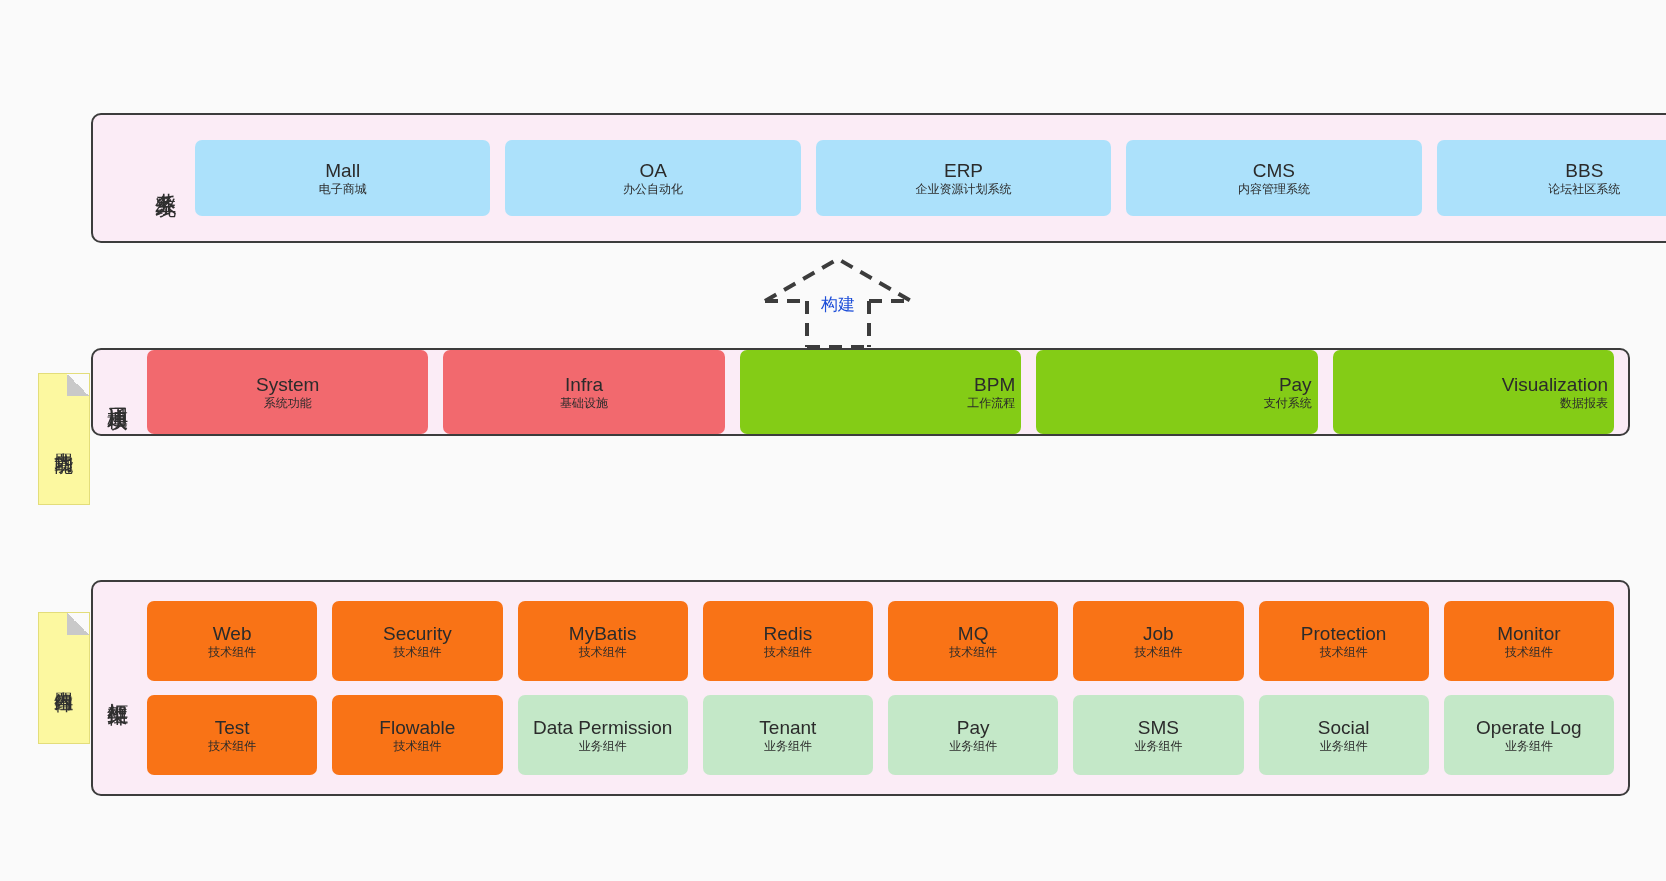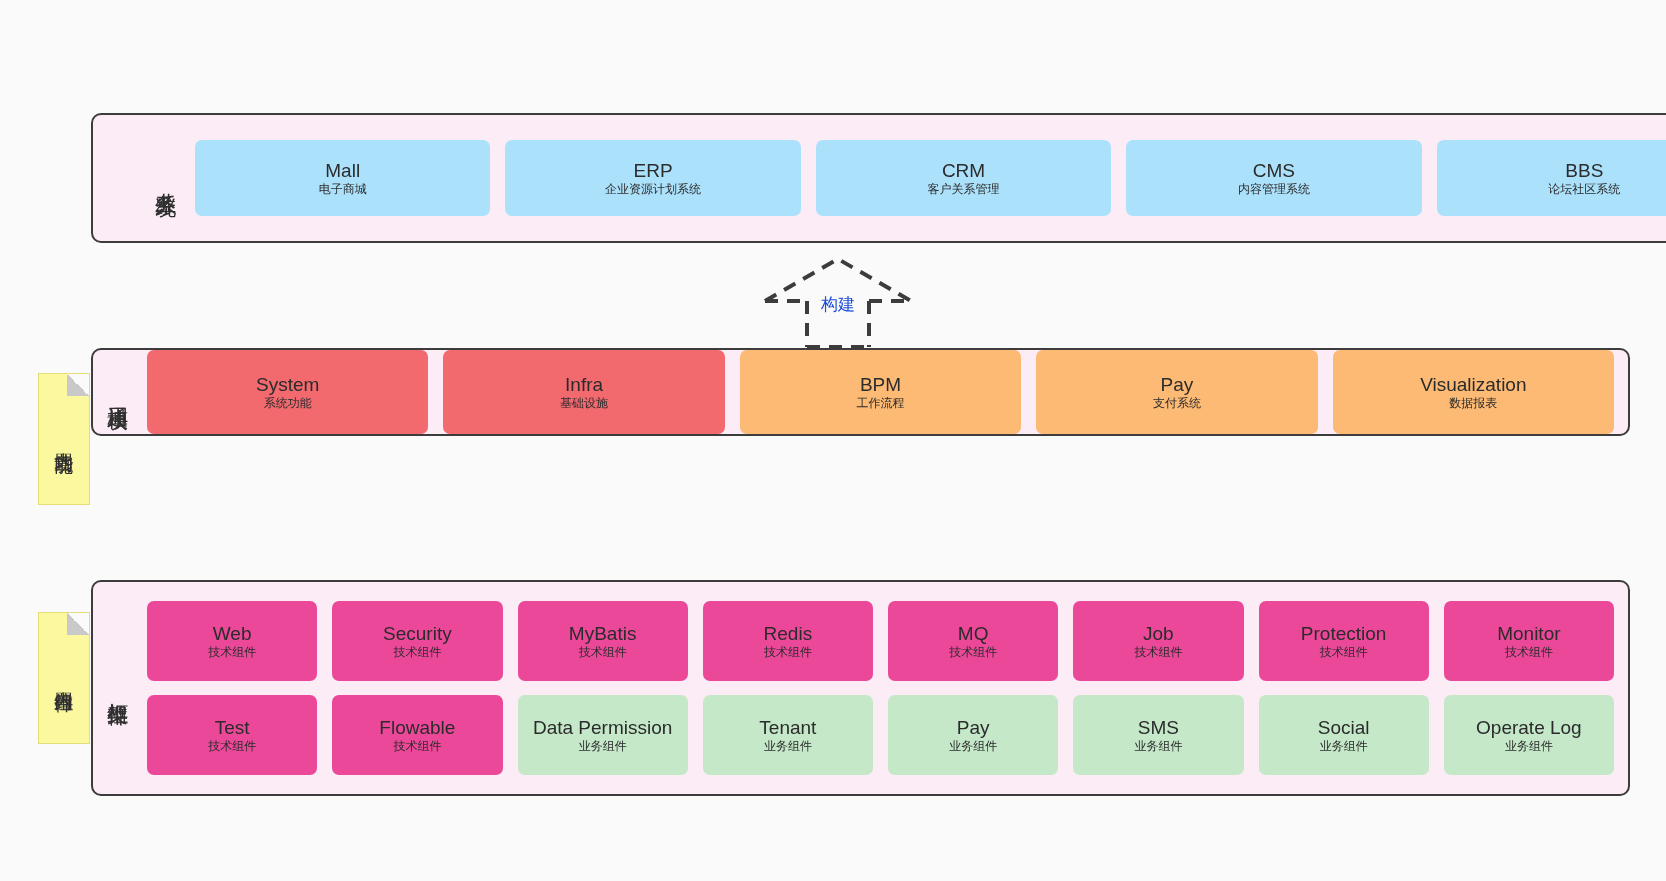--- a/index.html
+++ b/index.html
@@ -74,22 +74,22 @@
     padding: 4px 6px;
   }
   .card .en {
     font-size: 19px;
   }
   .card .cn {
     font-size: 12px;
   }
   .card.blue  { background: #ace1fb; }
   .card.red   { background: #f2696e; }
-  .card.pink  { background: #fdba74; }
-  .card.green { background: #ec4899; }
+  .card.pink  { background: #84cc16; align-items: flex-end; }
+  .card.green { background: #f97316; }
   .card.lgreen{ background: #c4e8c8; }
 
   
   .layer-business .card { height: 76px; }
   .layer-common   .card { height: 84px; }
   .layer-frame    .card { height: 80px; }
 
   
   .note {
     position: absolute;
@@ -146,26 +146,26 @@
 
   <div class="layer layer-business" style="left:91px; top:113px; width:1657px; height:130px;padding-left:48px;">
     <div class="layer-title">业务系统</div>
     <div class="layer-body">
       <div class="row">
         <div class="card blue">
           <div class="en">Mall</div>
           <div class="cn">电子商城</div>
         </div>
         <div class="card blue">
+          <div class="en">OA</div>
+          <div class="cn">办公自动化</div>
+        </div>
+        <div class="card blue">
           <div class="en">ERP</div>
           <div class="cn">企业资源计划系统</div>
-        </div>
-        <div class="card blue">
-          <div class="en">CRM</div>
-          <div class="cn">客户关系管理</div>
         </div>
         <div class="card blue">
           <div class="en">CMS</div>
           <div class="cn">内容管理系统</div>
         </div>
         <div class="card blue">
           <div class="en">BBS</div>
           <div class="cn">论坛社区系统</div>
         </div>
       </div>

